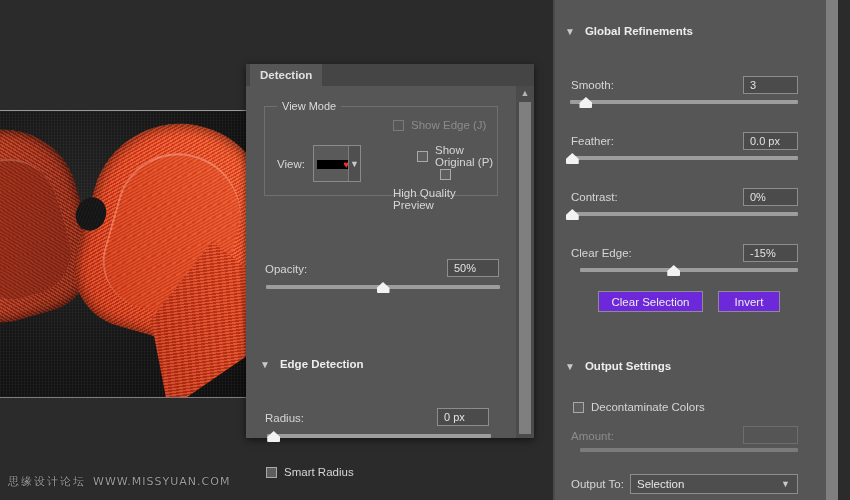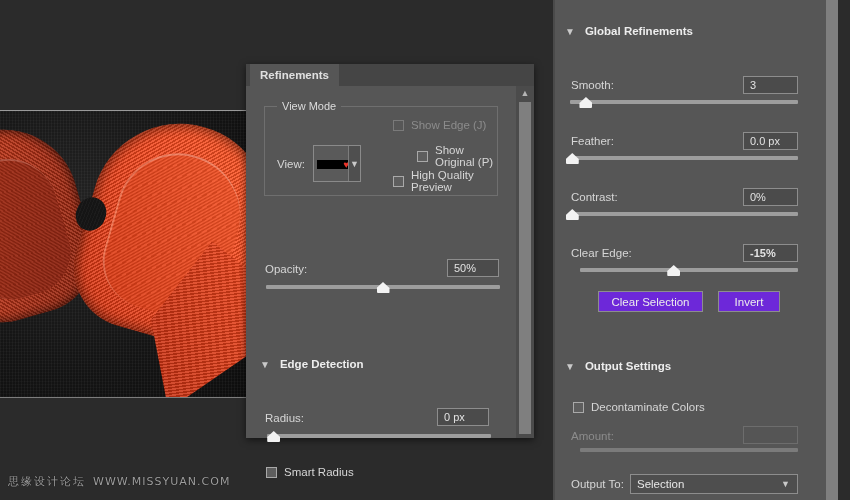--- a/index.html
+++ b/index.html
@@ -248,21 +248,21 @@
       <div class="cleft"></div>
     </div>
     <div class="watermark">
       <span class="cn">思缘设计论坛</span><span>WWW.MISSYUAN.COM</span>
     </div>
   </div>
 
   <div class="props-panel">
     <div class="props-tabbar"></div>
     <div class="props-tab">
-      <span>Refinements</span>
+      <span>Detection</span>
     </div>
 
     <div class="props-body">
 
       <div class="groupbox">
         <div class="groupbox-title">View Mode</div>
 
         <div class="view-row">
           <span class="lbl">View:</span>
           <div class="view-swatch">
@@ -273,21 +273,21 @@
         </div>
 
         <div class="cb-row" style="left:128px; top:12px;">
           <span class="cb dim"></span>
           <span class="lbl-dim">Show Edge (J)</span>
         </div>
         <div class="cb-row" style="left:128px; top:37px;padding-left:24px;">
           <span class="cb"></span>
           <span class="lbl">Show Original (P)</span>
         </div>
-        <div class="cb-row" style="left:128px; top:62px;">
+        <div class="cb-row" style="left:128px; top:62px;flex-direction:column;">
           <span class="cb"></span>
           <span class="lbl">High Quality Preview</span>
         </div>
       </div>
 
       <div style="position:absolute; left:19px; top:177px;" class="lbl">Opacity:</div>
       <div class="field" style="position:absolute; left:201px; top:173px; width:52px;">
         <span>50%</span>
       </div>
       <div class="slider" style="left:20px; top:195px; width:234px;">
@@ -350,21 +350,21 @@
     <div style="position:absolute; left:18px; top:191px;" class="lbl">Contrast:</div>
     <div class="field" style="position:absolute; left:190px; top:188px; width:55px;">
       <span>0%</span>
     </div>
     <div class="slider" style="left:17px; top:208px; width:228px;">
       <div class="track"></div>
       <div class="knob" style="left:1%;"></div>
     </div>
 
     <div style="position:absolute; left:18px; top:247px;" class="lbl">Clear Edge:</div>
-    <div class="field" style="position:absolute; left:190px; top:244px; width:55px;font-weight:bold;">
+    <div class="field" style="position:absolute; left:190px; top:244px; width:55px;">
       <span>-15%</span>
     </div>
     <div class="slider" style="left:27px; top:264px; width:218px;">
       <div class="track"></div>
       <div class="knob" style="left:43%;"></div>
     </div>
 
     <div class="btn" style="position:absolute; left:45px; top:291px; width:105px;">
       <span>Clear Selection</span>
     </div>

